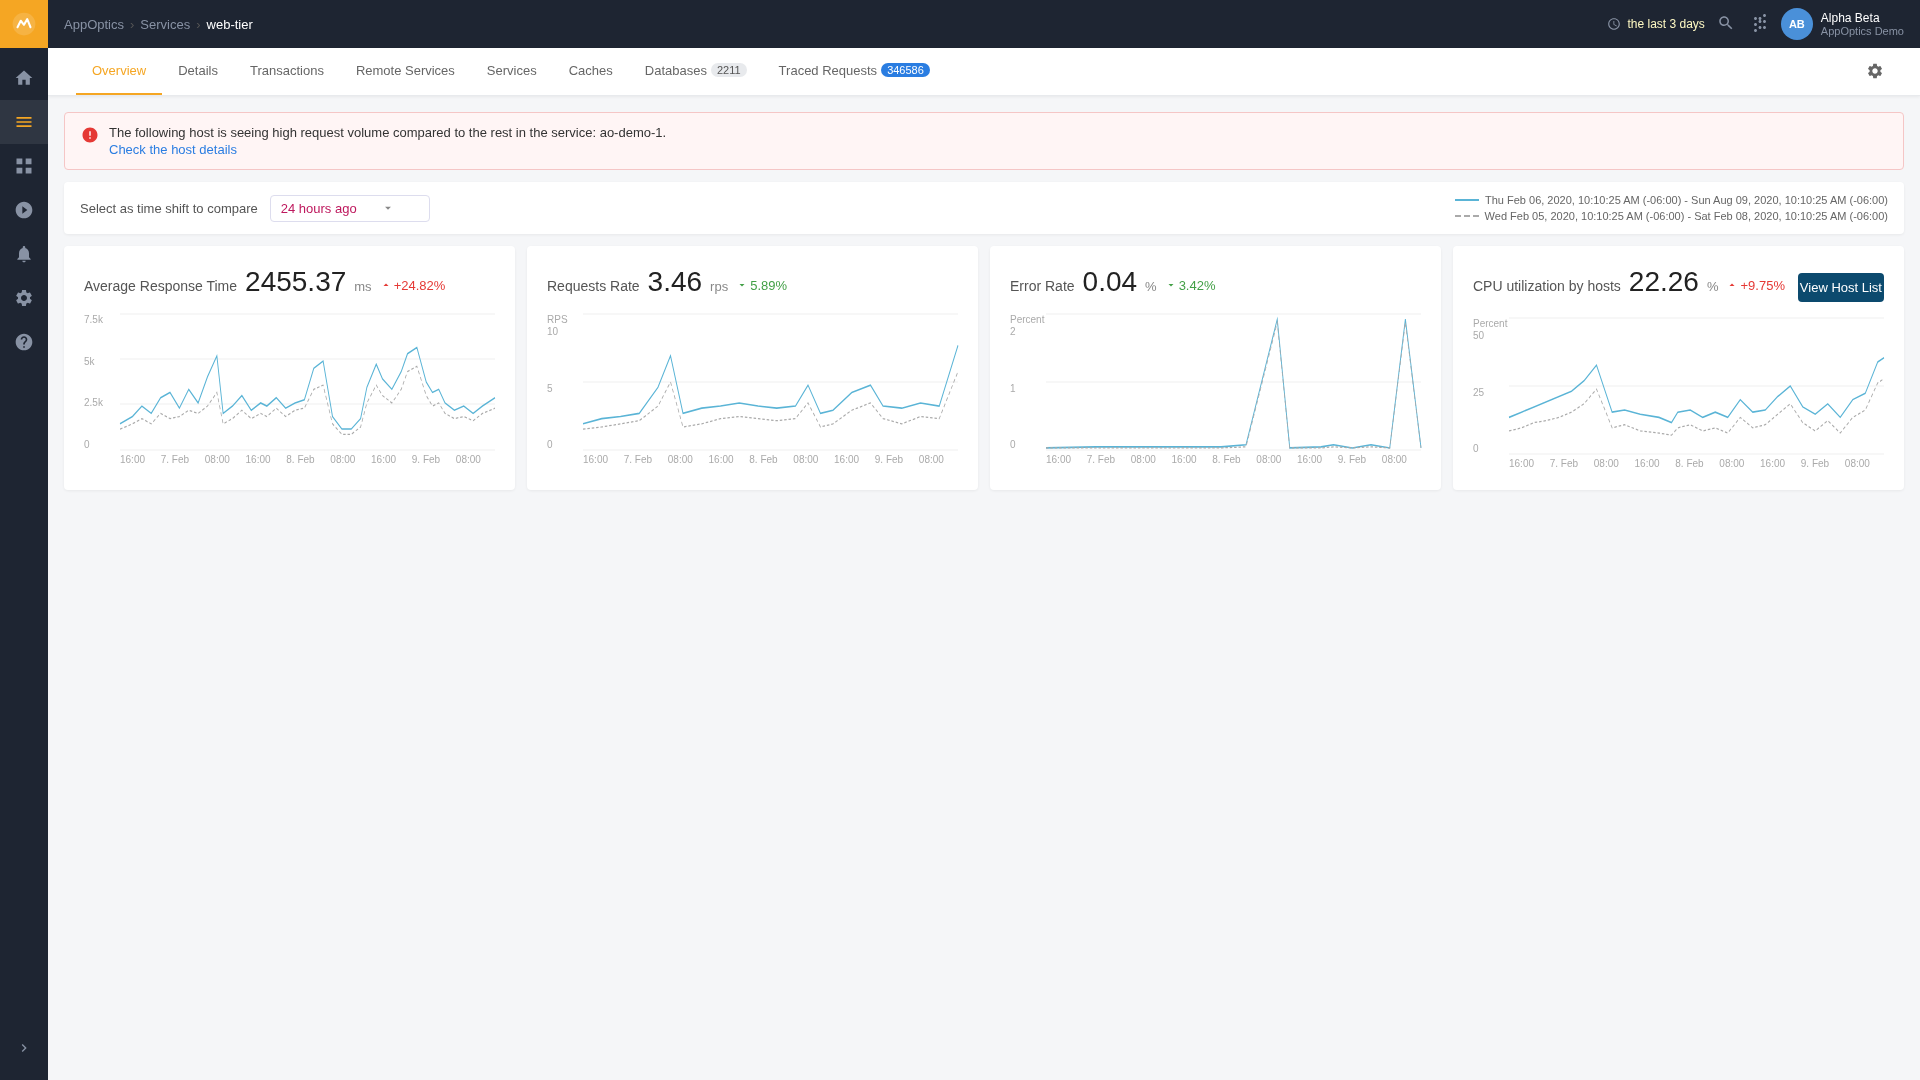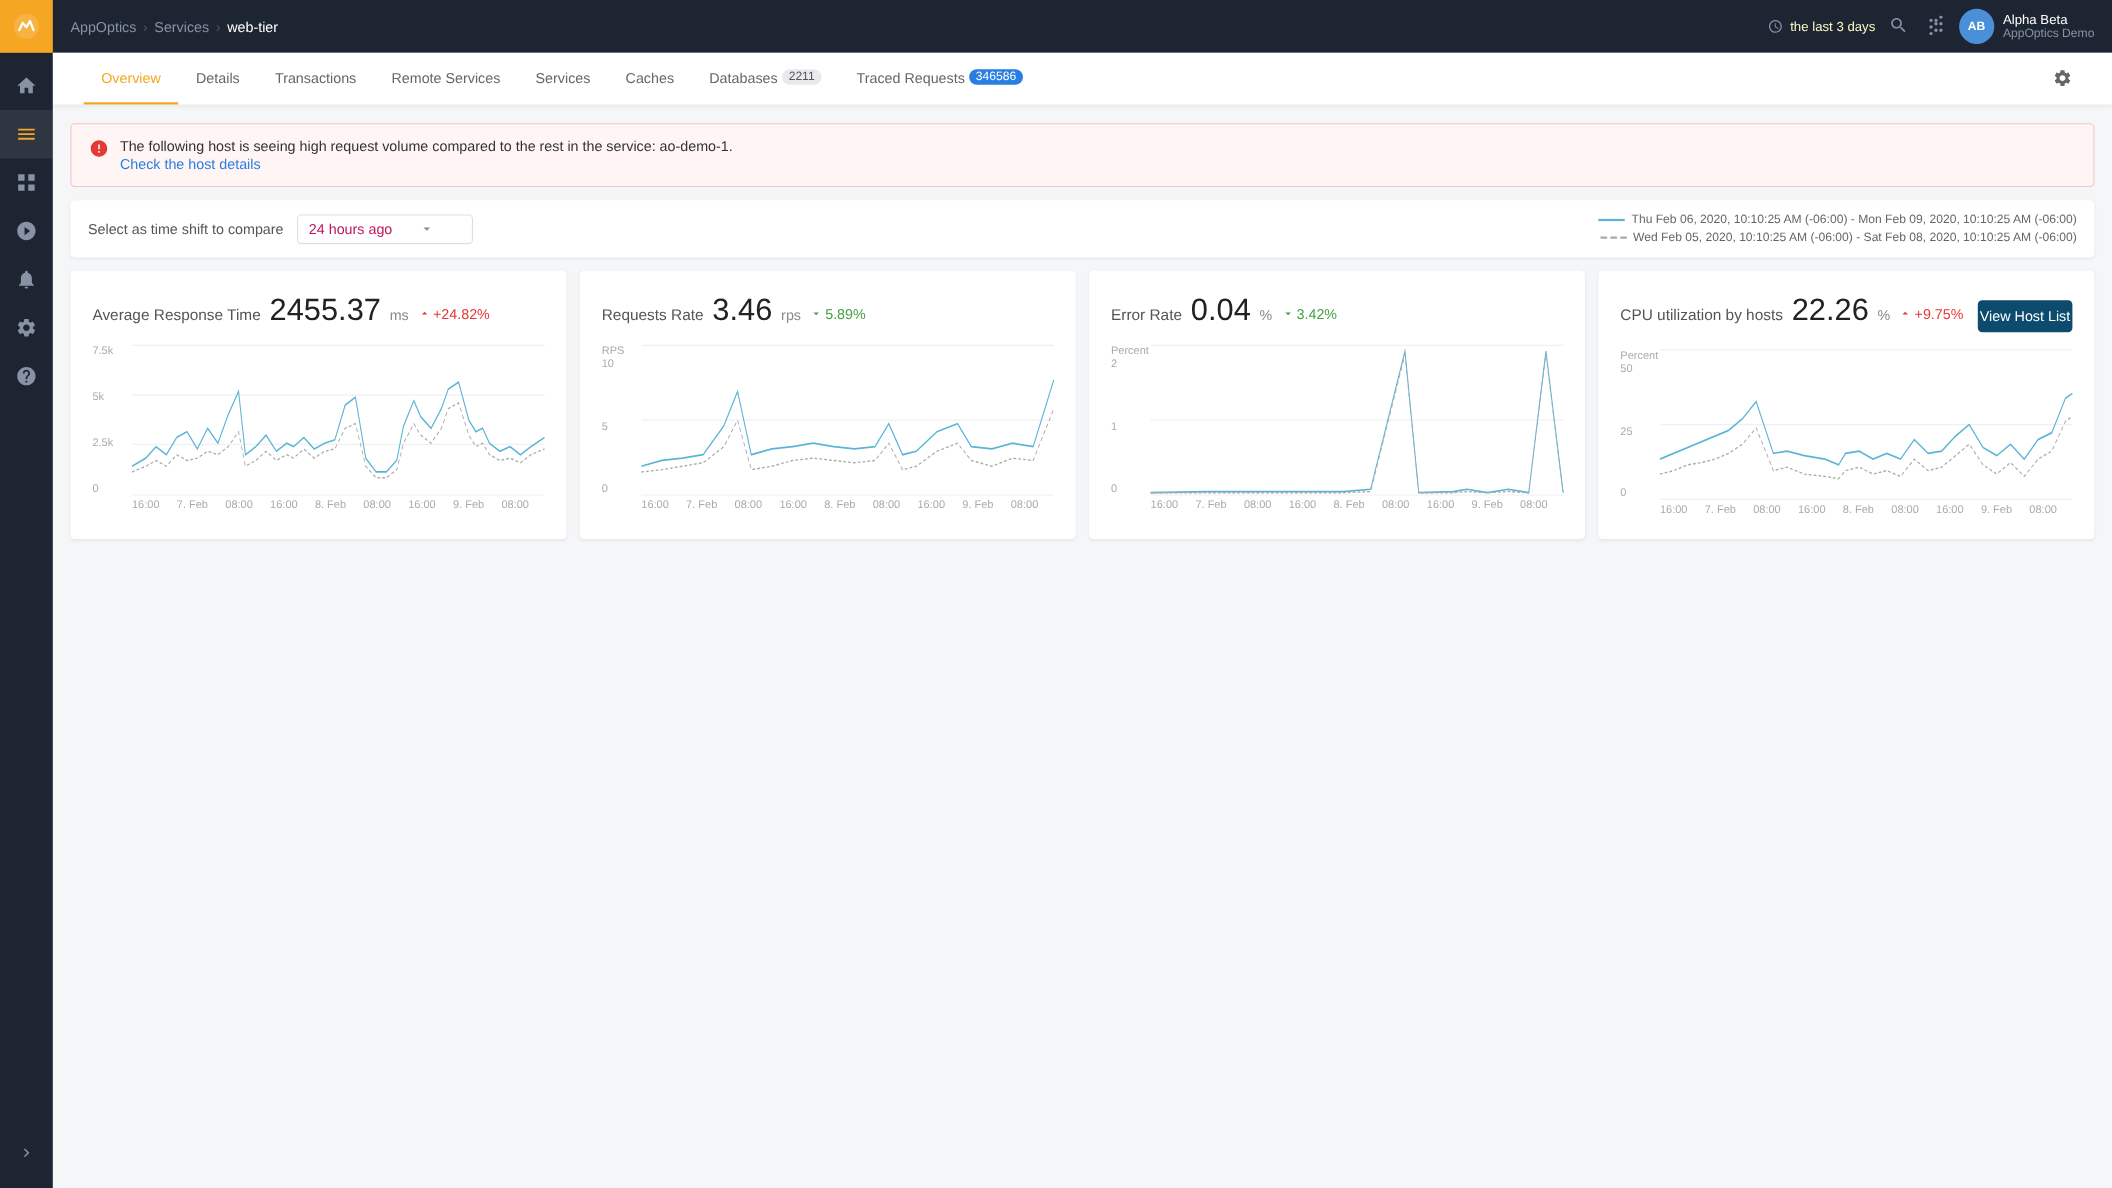--- a/index.html
+++ b/index.html
@@ -219,21 +219,21 @@
       <div class="timeshift-select">
         <span>24 hours ago</span>
         <svg viewBox="0 0 24 24" fill="currentColor">
             <path d="M7 10l5 5 5-5z"></path>
           </svg>
       </div>
       <div class="timeshift-spacer"></div>
       <div class="timeshift-legend">
         <div class="legend-row">
           <div class="legend-line solid"></div>
-          <span>Thu Feb 06, 2020, 10:10:25 AM (-06:00) - Mon Feb 09, 2020, 10:10:25 AM (-06:00)</span>
+          <span>Thu Feb 06, 2020, 10:10:25 AM (-06:00) - Sun Aug 09, 2020, 10:10:25 AM (-06:00)</span>
         </div>
         <div class="legend-row">
           <div class="legend-line dashed"></div>
           <span>Wed Feb 05, 2020, 10:10:25 AM (-06:00) - Sat Feb 08, 2020, 10:10:25 AM (-06:00)</span>
         </div>
       </div>
     </div>
 
     <div class="charts-grid">
 

